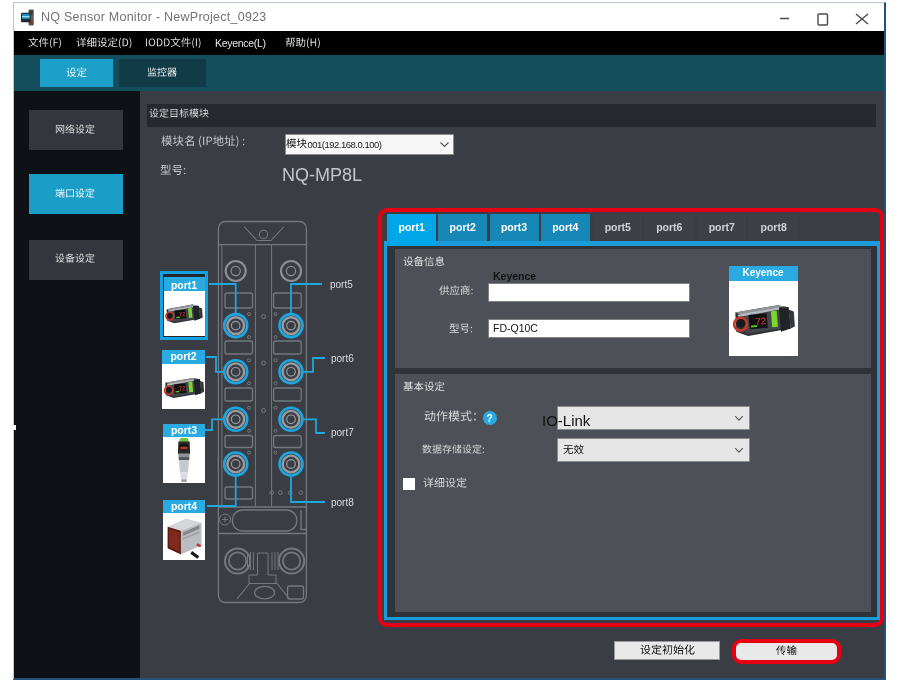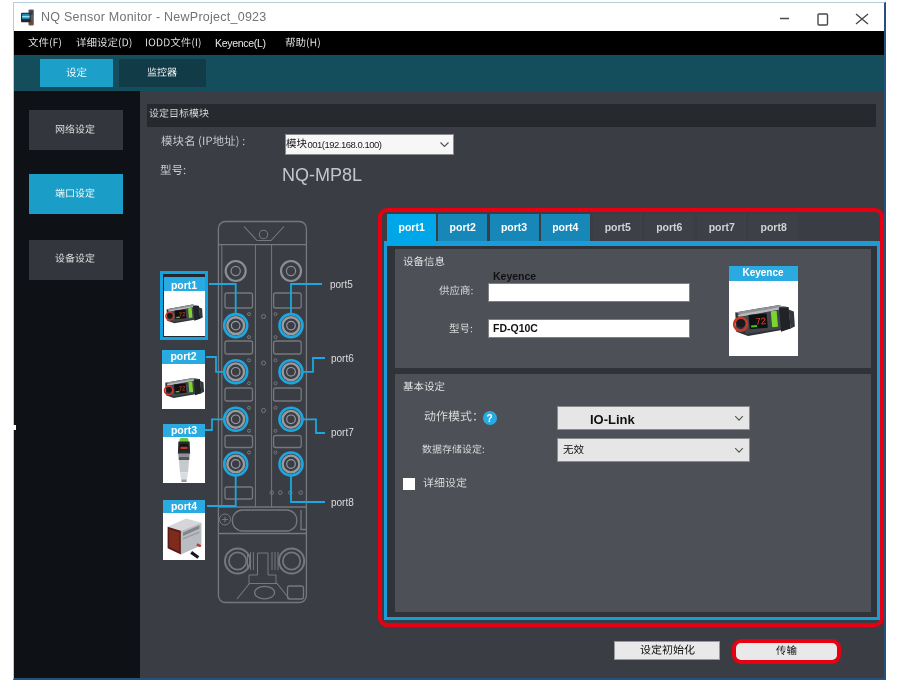--- a/index.html
+++ b/index.html
@@ -278,21 +278,21 @@
   </svg>
 <svg style="position:absolute;left:438.6px;top:285.0px" width="36" height="12" viewBox="0 -9.24 36 12">
     <path fill="#dcdcdc" d="M5.1 -1.9C4.6 -1.1 3.9 -0.2 3.2 0.3C3.4 0.4 3.7 0.7 3.8 0.8C4.5 0.2 5.3 -0.7 5.8 -1.6ZM7.5 -1.5C8.2 -0.8 8.9 0.2 9.3 0.8L10 0.4C9.6 -0.2 8.8 -1.1 8.1 -1.8ZM2.8 -8.8C2.2 -7.2 1.2 -5.6 0.2 -4.6C0.4 -4.4 0.6 -4 0.7 -3.8C1 -4.2 1.4 -4.6 1.7 -5.1V0.8H2.5V-6.3C2.9 -7 3.3 -7.8 3.6 -8.6ZM7.7 -8.7V-6.6H5.6V-8.7H4.9V-6.6H3.5V-5.8H4.9V-3.2H3.3V-2.5H10.1V-3.2H8.5V-5.8H10V-6.6H8.5V-8.7ZM5.6 -5.8H7.7V-3.2H5.6Z M13.3 -5.1C13.7 -4 14.2 -2.5 14.4 -1.5L15.2 -1.8C14.9 -2.8 14.4 -4.3 14 -5.4ZM15.6 -5.7C15.9 -4.6 16.3 -3.1 16.4 -2.1L17.2 -2.4C17 -3.3 16.6 -4.8 16.3 -5.9ZM15.4 -8.7C15.6 -8.3 15.8 -7.8 16 -7.5H11.8V-4.6C11.8 -3.1 11.7 -1 10.9 0.5C11.1 0.5 11.4 0.8 11.6 0.9C12.4 -0.7 12.6 -3 12.6 -4.6V-6.7H20.4V-7.5H16.9C16.7 -7.8 16.4 -8.4 16.2 -8.9ZM12.7 -0.4V0.3H20.5V-0.4H17.7C18.6 -2 19.4 -3.9 19.9 -5.7L19.1 -6C18.7 -4.2 17.9 -2 16.9 -0.4Z M23.9 -6.8C24.1 -6.4 24.4 -5.8 24.5 -5.5L25.3 -5.8C25.1 -6.1 24.8 -6.6 24.6 -7ZM26.9 -4.2C27.6 -3.7 28.5 -3.1 28.9 -2.6L29.4 -3.2C28.9 -3.6 28 -4.3 27.3 -4.7ZM25.1 -4.6C24.7 -4.1 23.9 -3.6 23.3 -3.2C23.4 -3 23.6 -2.7 23.7 -2.6C24.3 -3 25.2 -3.7 25.7 -4.4ZM27.9 -6.9C27.7 -6.5 27.4 -5.9 27.1 -5.5H22.2V0.8H23V-4.8H29.6V-0C29.6 0.1 29.5 0.2 29.3 0.2C29.2 0.2 28.5 0.2 27.9 0.2C28 0.3 28.1 0.6 28.1 0.8C29 0.8 29.6 0.8 29.9 0.7C30.2 0.6 30.3 0.4 30.3 -0V-5.5H28C28.2 -5.9 28.5 -6.3 28.8 -6.7ZM24.3 -2.9V-0H25V-0.5H28.2V-2.9ZM25 -2.3H27.5V-1.1H25ZM25.6 -8.7C25.8 -8.4 25.9 -8 26 -7.7H21.6V-7H30.9V-7.7H26.9C26.8 -8 26.6 -8.5 26.4 -8.9Z M33 -4.1C33.3 -4.1 33.7 -4.4 33.7 -4.8C33.7 -5.3 33.3 -5.6 33 -5.6C32.6 -5.6 32.3 -5.3 32.3 -4.8C32.3 -4.4 32.6 -4.1 33 -4.1ZM33 0.1C33.3 0.1 33.7 -0.2 33.7 -0.6C33.7 -1 33.3 -1.3 33 -1.3C32.6 -1.3 32.3 -1 32.3 -0.6C32.3 -0.2 32.6 0.1 33 0.1Z"></path>
   </svg>
 <div class="abs" style="left:488px;top:283px;width:202px;height:19px;background:#fff;border:1px solid #808080"></div>
 <div class="lat" style="left:493px;top:270px;font-size:10.5px;font-weight:bold;color:#111">Keyence</div>
 <svg style="position:absolute;left:449.1px;top:323.0px" width="25" height="12" viewBox="0 -9.24 25 12">
     <path fill="#dcdcdc" d="M6.7 -8.2V-4.7H7.4V-8.2ZM8.6 -8.8V-4.1C8.6 -3.9 8.6 -3.9 8.4 -3.9C8.3 -3.9 7.7 -3.9 7.1 -3.9C7.3 -3.7 7.4 -3.4 7.4 -3.2C8.1 -3.2 8.7 -3.2 9 -3.3C9.3 -3.4 9.4 -3.6 9.4 -4.1V-8.8ZM4.1 -7.7V-6.2H2.8V-6.3V-7.7ZM0.7 -6.2V-5.5H2C1.9 -4.8 1.5 -4.1 0.6 -3.6C0.8 -3.5 1 -3.2 1.1 -3C2.2 -3.7 2.6 -4.6 2.7 -5.5H4.1V-3.3H4.8V-5.5H6V-6.2H4.8V-7.7H5.8V-8.4H1.1V-7.7H2V-6.3V-6.2ZM4.9 -3.5V-2.3H1.6V-1.6H4.9V-0.3H0.5V0.5H10V-0.3H5.7V-1.6H8.9V-2.3H5.7V-3.5Z M13.2 -7.7H18.2V-6.3H13.2ZM12.4 -8.4V-5.6H19.1V-8.4ZM11.2 -4.6V-3.9H13.3C13.1 -3.2 12.9 -2.5 12.6 -2H18.1C17.9 -0.8 17.7 -0.2 17.5 0C17.3 0.1 17.2 0.1 17 0.1C16.7 0.1 15.9 0.1 15.2 0C15.3 0.2 15.4 0.5 15.4 0.8C16.2 0.8 16.9 0.8 17.2 0.8C17.6 0.8 17.9 0.7 18.1 0.5C18.5 0.2 18.8 -0.6 19 -2.4C19 -2.5 19.1 -2.7 19.1 -2.7H13.8L14.2 -3.9H20.3V-4.6Z M22.5 -4.1C22.8 -4.1 23.2 -4.4 23.2 -4.8C23.2 -5.3 22.8 -5.6 22.5 -5.6C22.1 -5.6 21.8 -5.3 21.8 -4.8C21.8 -4.4 22.1 -4.1 22.5 -4.1ZM22.5 0.1C22.8 0.1 23.2 -0.2 23.2 -0.6C23.2 -1 22.8 -1.3 22.5 -1.3C22.1 -1.3 21.8 -1 21.8 -0.6C21.8 -0.2 22.1 0.1 22.5 0.1Z"></path>
   </svg>
 <div class="abs" style="left:488px;top:319px;width:202px;height:19px;background:#fff;border:1px solid #808080"></div>
-<div class="lat" style="left:493px;top:322px;font-size:10.5px;font-weight:bold;color:#111">FD-Q10C</div>
+<div class="lat" style="left:493px;top:322px;font-size:10.5px;font-weight:normal;color:#111">FD-Q10C</div>
 <div class="abs" style="left:729px;top:266px;width:69px;height:15px;background:#29abe2"></div>
 <div class="lat" style="left:763px;top:267px;font-size:10px;font-weight:bold;color:#fff;transform:translateX(-50%)">Keyence</div>
 <div class="abs" style="left:729px;top:281px;width:69px;height:75px;background:#fff">
     <svg width="66" height="46" viewBox="0 0 62 38" style="position:absolute;left:50%;top:50%;transform:translate(-50%,-50%)">
 <polygon points="4,13 44,6 54,8 56,28 16,35 5,31" fill="#2e3136"></polygon>
 <polygon points="4,13 44,6 54,8 15,17" fill="#8f9398"></polygon>
 <polygon points="6,15 46,8 47,10 8,18" fill="#b8bcc0"></polygon>
 <polygon points="8,17 52,9 54,27 14,33" fill="#43464b"></polygon>
 <circle cx="9" cy="24" r="6" stroke="#c43a28" stroke-width="2.6" fill="none"></circle>
 <circle cx="9.5" cy="23" r="4" fill="#17191c"></circle>
@@ -307,21 +307,21 @@
 <div class="abs" style="left:395px;top:374px;width:476px;height:238px;background:#4d5056"></div>
 <svg style="position:absolute;left:403.0px;top:380.5px" width="44" height="12" viewBox="0 -9.24 44 12">
     <path fill="#e8e8e8" d="M7.2 -8.8V-7.8H3.4V-8.8H2.6V-7.8H1V-7.1H2.6V-3.8H0.5V-3.1H2.8C2.2 -2.4 1.2 -1.7 0.4 -1.3C0.5 -1.2 0.8 -0.9 0.9 -0.7C1.9 -1.2 3 -2.1 3.6 -3.1H7C7.6 -2.2 8.6 -1.3 9.6 -0.9C9.8 -1.1 10 -1.3 10.2 -1.5C9.3 -1.8 8.4 -2.4 7.8 -3.1H10V-3.8H8V-7.1H9.6V-7.8H8V-8.8ZM3.4 -7.1H7.2V-6.4H3.4ZM4.8 -2.8V-1.9H2.7V-1.2H4.8V-0.1H1.3V0.6H9.3V-0.1H5.6V-1.2H7.8V-1.9H5.6V-2.8ZM3.4 -5.8H7.2V-5.1H3.4ZM3.4 -4.5H7.2V-3.8H3.4Z M15.3 -8.8V-6.6H11.2V-5.8H14.4C13.6 -4 12.3 -2.3 10.9 -1.5C11.1 -1.3 11.3 -1 11.5 -0.8C13 -1.9 14.3 -3.7 15.2 -5.8H15.3V-1.9H12.9V-1.1H15.3V0.8H16.2V-1.1H18.6V-1.9H16.2V-5.8H16.3C17.1 -3.7 18.5 -1.9 20 -0.9C20.2 -1.1 20.4 -1.4 20.6 -1.5C19.2 -2.4 17.9 -4 17.1 -5.8H20.3V-6.6H16.2V-8.8Z M22.3 -8.1C22.8 -7.7 23.5 -7 23.9 -6.5L24.4 -7.1C24.1 -7.5 23.4 -8.2 22.8 -8.6ZM21.5 -5.5V-4.8H22.9V-1C22.9 -0.5 22.6 -0.2 22.4 -0C22.6 0.1 22.8 0.4 22.8 0.6C23 0.4 23.3 0.2 25.1 -1.2C25.1 -1.3 24.9 -1.6 24.9 -1.8L23.7 -1V-5.5ZM26.2 -8.4V-7.3C26.2 -6.5 25.9 -5.6 24.5 -5C24.7 -4.9 25 -4.6 25.1 -4.4C26.6 -5.1 26.9 -6.3 26.9 -7.3V-7.7H28.8V-6C28.8 -5.2 28.9 -4.9 29.6 -4.9C29.8 -4.9 30.3 -4.9 30.4 -4.9C30.6 -4.9 30.9 -4.9 31 -5C31 -5.2 30.9 -5.5 30.9 -5.7C30.8 -5.6 30.6 -5.6 30.4 -5.6C30.3 -5.6 29.8 -5.6 29.7 -5.6C29.5 -5.6 29.5 -5.7 29.5 -6V-8.4ZM29.5 -3.4C29.1 -2.6 28.5 -1.9 27.8 -1.4C27.1 -1.9 26.6 -2.6 26.2 -3.4ZM25 -4.2V-3.4H25.6L25.4 -3.4C25.9 -2.4 26.4 -1.6 27.2 -0.9C26.4 -0.4 25.5 -0.1 24.6 0.2C24.7 0.3 24.9 0.6 25 0.8C26 0.6 26.9 0.2 27.8 -0.4C28.6 0.2 29.5 0.6 30.6 0.9C30.7 0.7 30.9 0.3 31.1 0.2C30.1 -0 29.2 -0.4 28.4 -0.9C29.3 -1.7 30 -2.7 30.5 -4L30 -4.2L29.8 -4.2Z M33.9 -4C33.6 -2.1 33.1 -0.6 31.9 0.3C32.1 0.5 32.4 0.7 32.5 0.9C33.2 0.3 33.7 -0.5 34.1 -1.5C35.1 0.3 36.6 0.7 38.8 0.7H41.3C41.3 0.4 41.5 0.1 41.6 -0.1C41.1 -0.1 39.3 -0.1 38.9 -0.1C38.3 -0.1 37.7 -0.1 37.1 -0.2V-2.4H40.3V-3.1H37.1V-4.8H39.8V-5.6H33.7V-4.8H36.3V-0.5C35.5 -0.8 34.8 -1.4 34.4 -2.5C34.5 -2.9 34.6 -3.4 34.6 -3.9ZM36 -8.7C36.2 -8.4 36.3 -8 36.5 -7.6H32.4V-5.3H33.1V-6.9H40.3V-5.3H41.1V-7.6H37.4C37.3 -8 37 -8.5 36.8 -8.9Z"></path>
   </svg>
 <svg style="position:absolute;left:424.0px;top:410.1px" width="62" height="13" viewBox="0 -10.56 62 13">
     <path fill="#dcdcdc" d="M1.1 -9.1V-8.3H5.7V-9.1ZM7.8 -9.9C7.8 -9 7.8 -8.2 7.8 -7.3H6.1V-6.4H7.8C7.6 -3.7 7.1 -1.2 5.5 0.3C5.7 0.4 6 0.7 6.2 0.9C8 -0.7 8.5 -3.5 8.7 -6.4H10.4C10.3 -2.2 10.2 -0.6 9.8 -0.2C9.7 -0.1 9.6 -0 9.4 -0C9.1 -0 8.5 -0 7.8 -0.1C8 0.1 8.1 0.5 8.1 0.8C8.7 0.8 9.4 0.8 9.7 0.8C10.1 0.7 10.4 0.6 10.6 0.3C11 -0.2 11.2 -1.9 11.3 -6.9C11.3 -7 11.3 -7.3 11.3 -7.3H8.7C8.7 -8.2 8.7 -9 8.7 -9.9ZM1.1 -0.5 1.1 -0.5V-0.5C1.4 -0.7 1.8 -0.8 5.1 -1.6L5.4 -0.8L6.1 -1C5.9 -1.9 5.4 -3.3 4.9 -4.4L4.2 -4.2C4.4 -3.6 4.7 -3 4.9 -2.3L2 -1.7C2.5 -2.8 2.9 -4.2 3.2 -5.4H5.9V-6.2H0.6V-5.4H2.3C2 -4 1.5 -2.6 1.3 -2.2C1.1 -1.7 1 -1.4 0.8 -1.4C0.9 -1.1 1 -0.7 1.1 -0.5Z M18.3 -9.9C17.7 -8.2 16.7 -6.4 15.7 -5.3C15.9 -5.2 16.2 -4.8 16.4 -4.7C17 -5.4 17.6 -6.2 18.1 -7.2H18.9V0.9H19.8V-2H23.4V-2.8H19.8V-4.6H23.3V-5.5H19.8V-7.2H23.5V-8.1H18.5C18.8 -8.6 19 -9.2 19.2 -9.7ZM15.4 -10C14.7 -8.2 13.6 -6.4 12.4 -5.2C12.6 -5 12.9 -4.5 13 -4.3C13.4 -4.8 13.8 -5.2 14.1 -5.8V0.9H15V-7.2C15.5 -8 15.9 -8.9 16.3 -9.8Z M29.7 -5H33.8V-4.1H29.7ZM29.7 -6.5H33.8V-5.7H29.7ZM32.8 -10.1V-9.1H30.9V-10.1H30.1V-9.1H28.3V-8.3H30.1V-7.4H30.9V-8.3H32.8V-7.4H33.7V-8.3H35.3V-9.1H33.7V-10.1ZM28.8 -7.2V-3.5H31.3C31.2 -3.1 31.2 -2.8 31.1 -2.5H28.1V-1.7H30.8C30.4 -0.8 29.5 -0.1 27.7 0.2C27.9 0.4 28.1 0.8 28.2 1C30.3 0.5 31.3 -0.4 31.8 -1.7C32.4 -0.4 33.5 0.5 35 1C35.2 0.7 35.4 0.4 35.6 0.2C34.2 -0.1 33.2 -0.7 32.6 -1.7H35.3V-2.5H32C32.1 -2.8 32.1 -3.1 32.1 -3.5H34.7V-7.2ZM26.1 -10.1V-7.8H24.6V-6.9H26.1V-6.9C25.8 -5.3 25.1 -3.4 24.4 -2.4C24.5 -2.1 24.8 -1.8 24.9 -1.5C25.3 -2.2 25.8 -3.3 26.1 -4.5V0.9H27V-5.2C27.3 -4.6 27.7 -3.8 27.8 -3.4L28.4 -4.1C28.2 -4.5 27.3 -6 27 -6.4V-6.9H28.2V-7.8H27V-10.1Z M44.5 -9.5C45.1 -9.1 45.9 -8.4 46.2 -8L46.9 -8.5C46.5 -9 45.7 -9.6 45.1 -10ZM42.8 -10C42.8 -9.3 42.8 -8.6 42.8 -7.8H36.7V-7H42.9C43.2 -2.5 44.2 1 46.2 1C47.1 1 47.4 0.4 47.6 -1.7C47.4 -1.8 47 -2 46.8 -2.2C46.7 -0.6 46.6 0 46.3 0C45.1 0 44.1 -2.9 43.8 -7H47.4V-7.8H43.8C43.8 -8.5 43.7 -9.3 43.7 -10ZM36.7 -0.3 37 0.6C38.5 0.3 40.7 -0.2 42.8 -0.7L42.7 -1.5L40.1 -1V-4.3H42.4V-5.2H37.1V-4.3H39.2V-0.8Z M51 -5.8C51.5 -5.8 51.9 -6.2 51.9 -6.7C51.9 -7.3 51.5 -7.6 51 -7.6C50.5 -7.6 50.1 -7.3 50.1 -6.7C50.1 -6.2 50.5 -5.8 51 -5.8ZM51 0C51.5 0 51.9 -0.3 51.9 -0.9C51.9 -1.4 51.5 -1.8 51 -1.8C50.5 -1.8 50.1 -1.4 50.1 -0.9C50.1 -0.3 50.5 0 51 0Z"></path>
   </svg>
 <div class="abs" style="left:482.5px;top:411px;width:14px;height:14px;border-radius:7px;background:#29abe2"></div>
 <div class="lat" style="left:489.5px;top:412.5px;font-size:10px;font-weight:bold;color:#fff;transform:translateX(-50%)">?</div>
 <div class="abs" style="left:557px;top:406px;width:193px;height:24px;background:#e6e6e6;border:1px solid #8a8a8a"></div>
-<div class="lat" style="left:590px;top:412px;font-size:13px;font-weight:bold;color:#111">IO-Link</div>
+<div class="lat" style="left:542px;top:412px;font-size:15px;font-weight:normal;color:#111">IO-Link</div>
 <svg class="abs" style="left:734px;top:414.5px" width="10" height="7" viewBox="0 0 10 7">
     <path d="M1.2 1.2 L5 5.2 L8.8 1.2" stroke="#555" stroke-width="1.1" fill="none"></path>
   </svg>
 <svg style="position:absolute;left:422.0px;top:443.8px" width="64" height="11" viewBox="0 -8.80 64 11">
     <path fill="#dcdcdc" d="M4.4 -8.2C4.2 -7.8 3.9 -7.2 3.7 -6.9L4.2 -6.6C4.4 -7 4.8 -7.5 5.1 -7.9ZM0.9 -7.9C1.1 -7.5 1.4 -7 1.5 -6.6L2.1 -6.9C2 -7.2 1.7 -7.8 1.4 -8.2ZM4.1 -2.6C3.9 -2.1 3.6 -1.6 3.2 -1.3C2.8 -1.4 2.4 -1.6 2 -1.8C2.2 -2 2.3 -2.3 2.5 -2.6ZM1.1 -1.5C1.6 -1.3 2.1 -1.1 2.6 -0.8C2 -0.4 1.2 -0.1 0.4 0.1C0.5 0.3 0.7 0.5 0.8 0.7C1.7 0.5 2.5 0.1 3.3 -0.5C3.6 -0.3 3.9 -0.1 4.1 0.1L4.6 -0.4C4.4 -0.6 4.1 -0.8 3.8 -1C4.3 -1.5 4.7 -2.2 5 -3.1L4.5 -3.3L4.4 -3.2H2.8L3 -3.8L2.3 -3.9C2.3 -3.7 2.2 -3.5 2.1 -3.2H0.7V-2.6H1.8C1.5 -2.2 1.3 -1.8 1.1 -1.5ZM2.6 -8.4V-6.5H0.5V-5.9H2.3C1.9 -5.3 1.1 -4.7 0.4 -4.4C0.5 -4.2 0.7 -4 0.8 -3.8C1.4 -4.1 2.1 -4.7 2.6 -5.3V-4H3.3V-5.4C3.8 -5 4.4 -4.6 4.6 -4.4L5 -4.9C4.8 -5.1 3.9 -5.6 3.4 -5.9H5.3V-6.5H3.3V-8.4ZM6.3 -8.3C6 -6.6 5.6 -4.9 4.8 -3.8C5 -3.7 5.3 -3.5 5.4 -3.4C5.6 -3.7 5.9 -4.2 6.1 -4.7C6.3 -3.7 6.6 -2.8 6.9 -2C6.4 -1 5.6 -0.3 4.5 0.2C4.7 0.4 4.9 0.7 4.9 0.8C6 0.3 6.7 -0.4 7.3 -1.3C7.8 -0.4 8.4 0.2 9.2 0.7C9.3 0.5 9.6 0.3 9.7 0.1C8.9 -0.3 8.2 -1.1 7.7 -2C8.2 -3 8.6 -4.3 8.8 -5.8H9.5V-6.5H6.6C6.8 -7 6.9 -7.6 7 -8.2ZM8.1 -5.8C7.9 -4.6 7.7 -3.6 7.3 -2.8C7 -3.7 6.7 -4.7 6.5 -5.8Z M14.8 -2.4V0.8H15.5V0.4H18.6V0.8H19.3V-2.4H17.3V-3.6H19.6V-4.3H17.3V-5.4H19.2V-8H13.9V-4.9C13.9 -3.4 13.9 -1.2 12.8 0.4C13 0.5 13.3 0.7 13.4 0.8C14.3 -0.4 14.6 -2.1 14.6 -3.6H16.6V-2.4ZM14.7 -7.3H18.5V-6H14.7ZM14.7 -5.4H16.6V-4.3H14.7L14.7 -4.9ZM15.5 -0.2V-1.7H18.6V-0.2ZM11.7 -8.4V-6.4H10.4V-5.7H11.7V-3.5C11.2 -3.3 10.7 -3.2 10.3 -3.1L10.5 -2.4L11.7 -2.7V-0.1C11.7 0 11.6 0 11.5 0C11.4 0.1 11 0.1 10.6 0C10.7 0.2 10.8 0.6 10.8 0.7C11.4 0.7 11.8 0.7 12 0.6C12.3 0.5 12.4 0.3 12.4 -0.1V-3L13.5 -3.3L13.4 -4L12.4 -3.7V-5.7H13.5V-6.4H12.4V-8.4Z M26.1 -3.5V-2.7H23.4V-2H26.1V-0.1C26.1 0 26.1 0.1 25.9 0.1C25.7 0.1 25.1 0.1 24.5 0.1C24.6 0.3 24.7 0.6 24.7 0.8C25.6 0.8 26.1 0.8 26.5 0.7C26.8 0.6 26.9 0.4 26.9 -0.1V-2H29.6V-2.7H26.9V-3.2C27.6 -3.7 28.4 -4.3 28.9 -4.9L28.5 -5.3L28.3 -5.2H24.2V-4.6H27.6C27.2 -4.2 26.6 -3.8 26.1 -3.5ZM23.9 -8.4C23.7 -8 23.6 -7.5 23.4 -7.1H20.6V-6.4H23.1C22.5 -5 21.5 -3.7 20.3 -2.8C20.4 -2.7 20.6 -2.4 20.7 -2.2C21.1 -2.5 21.5 -2.8 21.9 -3.2V0.8H22.6V-4.1C23.2 -4.8 23.6 -5.6 23.9 -6.4H29.4V-7.1H24.2C24.4 -7.5 24.5 -7.8 24.6 -8.2Z M32.9 -7.5C33.3 -7.1 33.8 -6.5 34 -6L34.6 -6.5C34.4 -6.9 33.9 -7.4 33.4 -7.8ZM34.7 -5.4V-4.7H36.6C36 -4 35.2 -3.4 34.4 -3C34.6 -2.8 34.8 -2.5 34.9 -2.4C35.2 -2.5 35.4 -2.7 35.6 -2.9V0.8H36.3V0.2H38.5V0.7H39.1V-3.6H36.5C36.9 -3.9 37.2 -4.3 37.5 -4.7H39.6V-5.4H38.1C38.6 -6.1 39.1 -7 39.5 -7.9L38.8 -8.1C38.6 -7.6 38.4 -7.2 38.2 -6.7V-7.3H37V-8.4H36.3V-7.3H35V-6.6H36.3V-5.4ZM37 -6.6H38.1C37.8 -6.2 37.5 -5.8 37.2 -5.4H37ZM36.3 -1.4H38.5V-0.4H36.3ZM36.3 -2V-3H38.5V-2ZM33.5 0.4C33.6 0.3 33.9 0.1 35.3 -0.8C35.2 -0.9 35.1 -1.2 35.1 -1.4L34.1 -0.8V-5.2H32.5V-4.5H33.5V-1C33.5 -0.5 33.2 -0.3 33.1 -0.2C33.2 -0 33.4 0.3 33.5 0.4ZM32.2 -8.4C31.7 -6.9 31 -5.4 30.2 -4.3C30.4 -4.2 30.6 -3.8 30.6 -3.6C30.9 -4 31.1 -4.4 31.4 -4.8V0.8H32V-6.2C32.3 -6.8 32.6 -7.5 32.8 -8.2Z M41.2 -7.8C41.8 -7.3 42.4 -6.6 42.7 -6.2L43.2 -6.7C42.9 -7.1 42.2 -7.8 41.7 -8.2ZM40.4 -5.3V-4.5H41.8V-1C41.8 -0.5 41.5 -0.2 41.3 -0C41.5 0.1 41.7 0.4 41.8 0.6C41.9 0.4 42.2 0.2 44 -1.1C43.9 -1.3 43.7 -1.6 43.7 -1.8L42.6 -0.9V-5.3ZM44.9 -8V-6.9C44.9 -6.2 44.7 -5.4 43.4 -4.8C43.5 -4.6 43.8 -4.4 43.9 -4.2C45.3 -4.9 45.6 -6 45.6 -6.9V-7.3H47.4V-5.7C47.4 -5 47.5 -4.7 48.2 -4.7C48.3 -4.7 48.8 -4.7 49 -4.7C49.2 -4.7 49.4 -4.7 49.5 -4.7C49.5 -4.9 49.5 -5.2 49.4 -5.4C49.3 -5.4 49.1 -5.3 49 -5.3C48.8 -5.3 48.4 -5.3 48.3 -5.3C48.1 -5.3 48.1 -5.4 48.1 -5.7V-8ZM48 -3.3C47.7 -2.5 47.1 -1.8 46.5 -1.3C45.8 -1.8 45.3 -2.5 44.9 -3.3ZM43.8 -4V-3.3H44.4L44.2 -3.2C44.6 -2.3 45.2 -1.5 45.9 -0.9C45.1 -0.4 44.3 -0.1 43.4 0.1C43.5 0.3 43.7 0.6 43.8 0.8C44.7 0.5 45.7 0.2 46.5 -0.4C47.2 0.2 48.1 0.6 49.2 0.8C49.3 0.6 49.5 0.3 49.6 0.2C48.7 -0 47.8 -0.4 47.1 -0.9C47.9 -1.6 48.6 -2.6 49 -3.8L48.5 -4L48.4 -4Z M52.2 -3.8C52 -2 51.5 -0.5 50.4 0.3C50.5 0.4 50.9 0.7 51 0.8C51.6 0.2 52.1 -0.5 52.5 -1.4C53.4 0.3 54.9 0.6 57 0.6H59.3C59.4 0.4 59.5 0.1 59.6 -0.1C59.1 -0.1 57.4 -0.1 57 -0.1C56.4 -0.1 55.9 -0.1 55.4 -0.2V-2.2H58.4V-3H55.4V-4.6H58V-5.3H52.1V-4.6H54.6V-0.4C53.8 -0.8 53.1 -1.3 52.8 -2.4C52.9 -2.8 52.9 -3.2 53 -3.7ZM54.3 -8.3C54.4 -8 54.6 -7.6 54.7 -7.3H50.8V-5.1H51.6V-6.6H58.4V-5.1H59.2V-7.3H55.6C55.5 -7.6 55.2 -8.1 55 -8.5Z M61.4 -3.9C61.8 -3.9 62 -4.2 62 -4.6C62 -5 61.8 -5.3 61.4 -5.3C61 -5.3 60.7 -5 60.7 -4.6C60.7 -4.2 61 -3.9 61.4 -3.9ZM61.4 0.1C61.8 0.1 62 -0.1 62 -0.6C62 -1 61.8 -1.3 61.4 -1.3C61 -1.3 60.7 -1 60.7 -0.6C60.7 -0.1 61 0.1 61.4 0.1Z"></path>
   </svg>
 <div class="abs" style="left:557px;top:438px;width:193px;height:24px;background:#e6e6e6;border:1px solid #8a8a8a"></div>
 <svg style="position:absolute;left:563.0px;top:443.5px" width="23" height="12" viewBox="0 -9.24 23 12">
     <path fill="#111" d="M1.2 -8.1V-7.3H4.7C4.7 -6.6 4.6 -5.8 4.5 -5H0.5V-4.2H4.3C3.9 -2.4 2.9 -0.7 0.4 0.2C0.6 0.4 0.8 0.6 0.9 0.8C3.7 -0.2 4.7 -2.2 5.1 -4.2H5.4V-0.6C5.4 0.3 5.7 0.6 6.8 0.6C7 0.6 8.5 0.6 8.7 0.6C9.7 0.6 10 0.2 10.1 -1.5C9.8 -1.6 9.5 -1.7 9.3 -1.9C9.3 -0.4 9.2 -0.2 8.7 -0.2C8.3 -0.2 7.1 -0.2 6.8 -0.2C6.3 -0.2 6.2 -0.3 6.2 -0.6V-4.2H10V-5H5.3C5.4 -5.8 5.4 -6.6 5.5 -7.3H9.4V-8.1Z M12.3 -6.3C11.9 -5.5 11.4 -4.6 10.9 -4C11 -3.9 11.3 -3.7 11.4 -3.6C12 -4.2 12.6 -5.2 13 -6.1ZM14 -6C14.5 -5.4 15 -4.7 15.2 -4.2L15.8 -4.5C15.6 -5 15.1 -5.8 14.6 -6.3ZM12.6 -8.6C12.9 -8.2 13.2 -7.7 13.4 -7.3H11.1V-6.6H15.9V-7.3H13.5L14.1 -7.5C13.9 -7.9 13.6 -8.4 13.3 -8.8ZM11.9 -3.8C12.4 -3.4 12.8 -2.9 13.2 -2.4C12.6 -1.4 11.9 -0.6 10.9 0C11.1 0.1 11.4 0.4 11.5 0.6C12.3 -0 13.1 -0.8 13.7 -1.8C14.2 -1.2 14.6 -0.7 14.8 -0.2L15.4 -0.7C15.1 -1.2 14.6 -1.9 14.1 -2.5C14.4 -3.1 14.7 -3.8 14.9 -4.5L14.1 -4.6C14 -4.1 13.8 -3.6 13.6 -3.1C13.2 -3.5 12.9 -3.9 12.5 -4.2ZM17.4 -6.2H19.2C18.9 -4.8 18.6 -3.6 18.1 -2.6C17.7 -3.4 17.4 -4.4 17.1 -5.4ZM17.3 -8.8C17 -7 16.4 -5.2 15.6 -4C15.8 -3.9 16 -3.6 16.1 -3.4C16.3 -3.7 16.5 -4 16.7 -4.4C17 -3.5 17.3 -2.6 17.7 -1.8C17.1 -0.9 16.2 -0.2 15.1 0.3C15.3 0.4 15.6 0.7 15.7 0.9C16.7 0.3 17.5 -0.3 18.1 -1.1C18.6 -0.3 19.3 0.4 20.1 0.8C20.2 0.6 20.5 0.3 20.7 0.2C19.8 -0.2 19.1 -0.9 18.5 -1.8C19.2 -3 19.6 -4.4 19.9 -6.2H20.5V-6.9H17.6C17.8 -7.5 17.9 -8.1 18 -8.7Z"></path>
   </svg>

